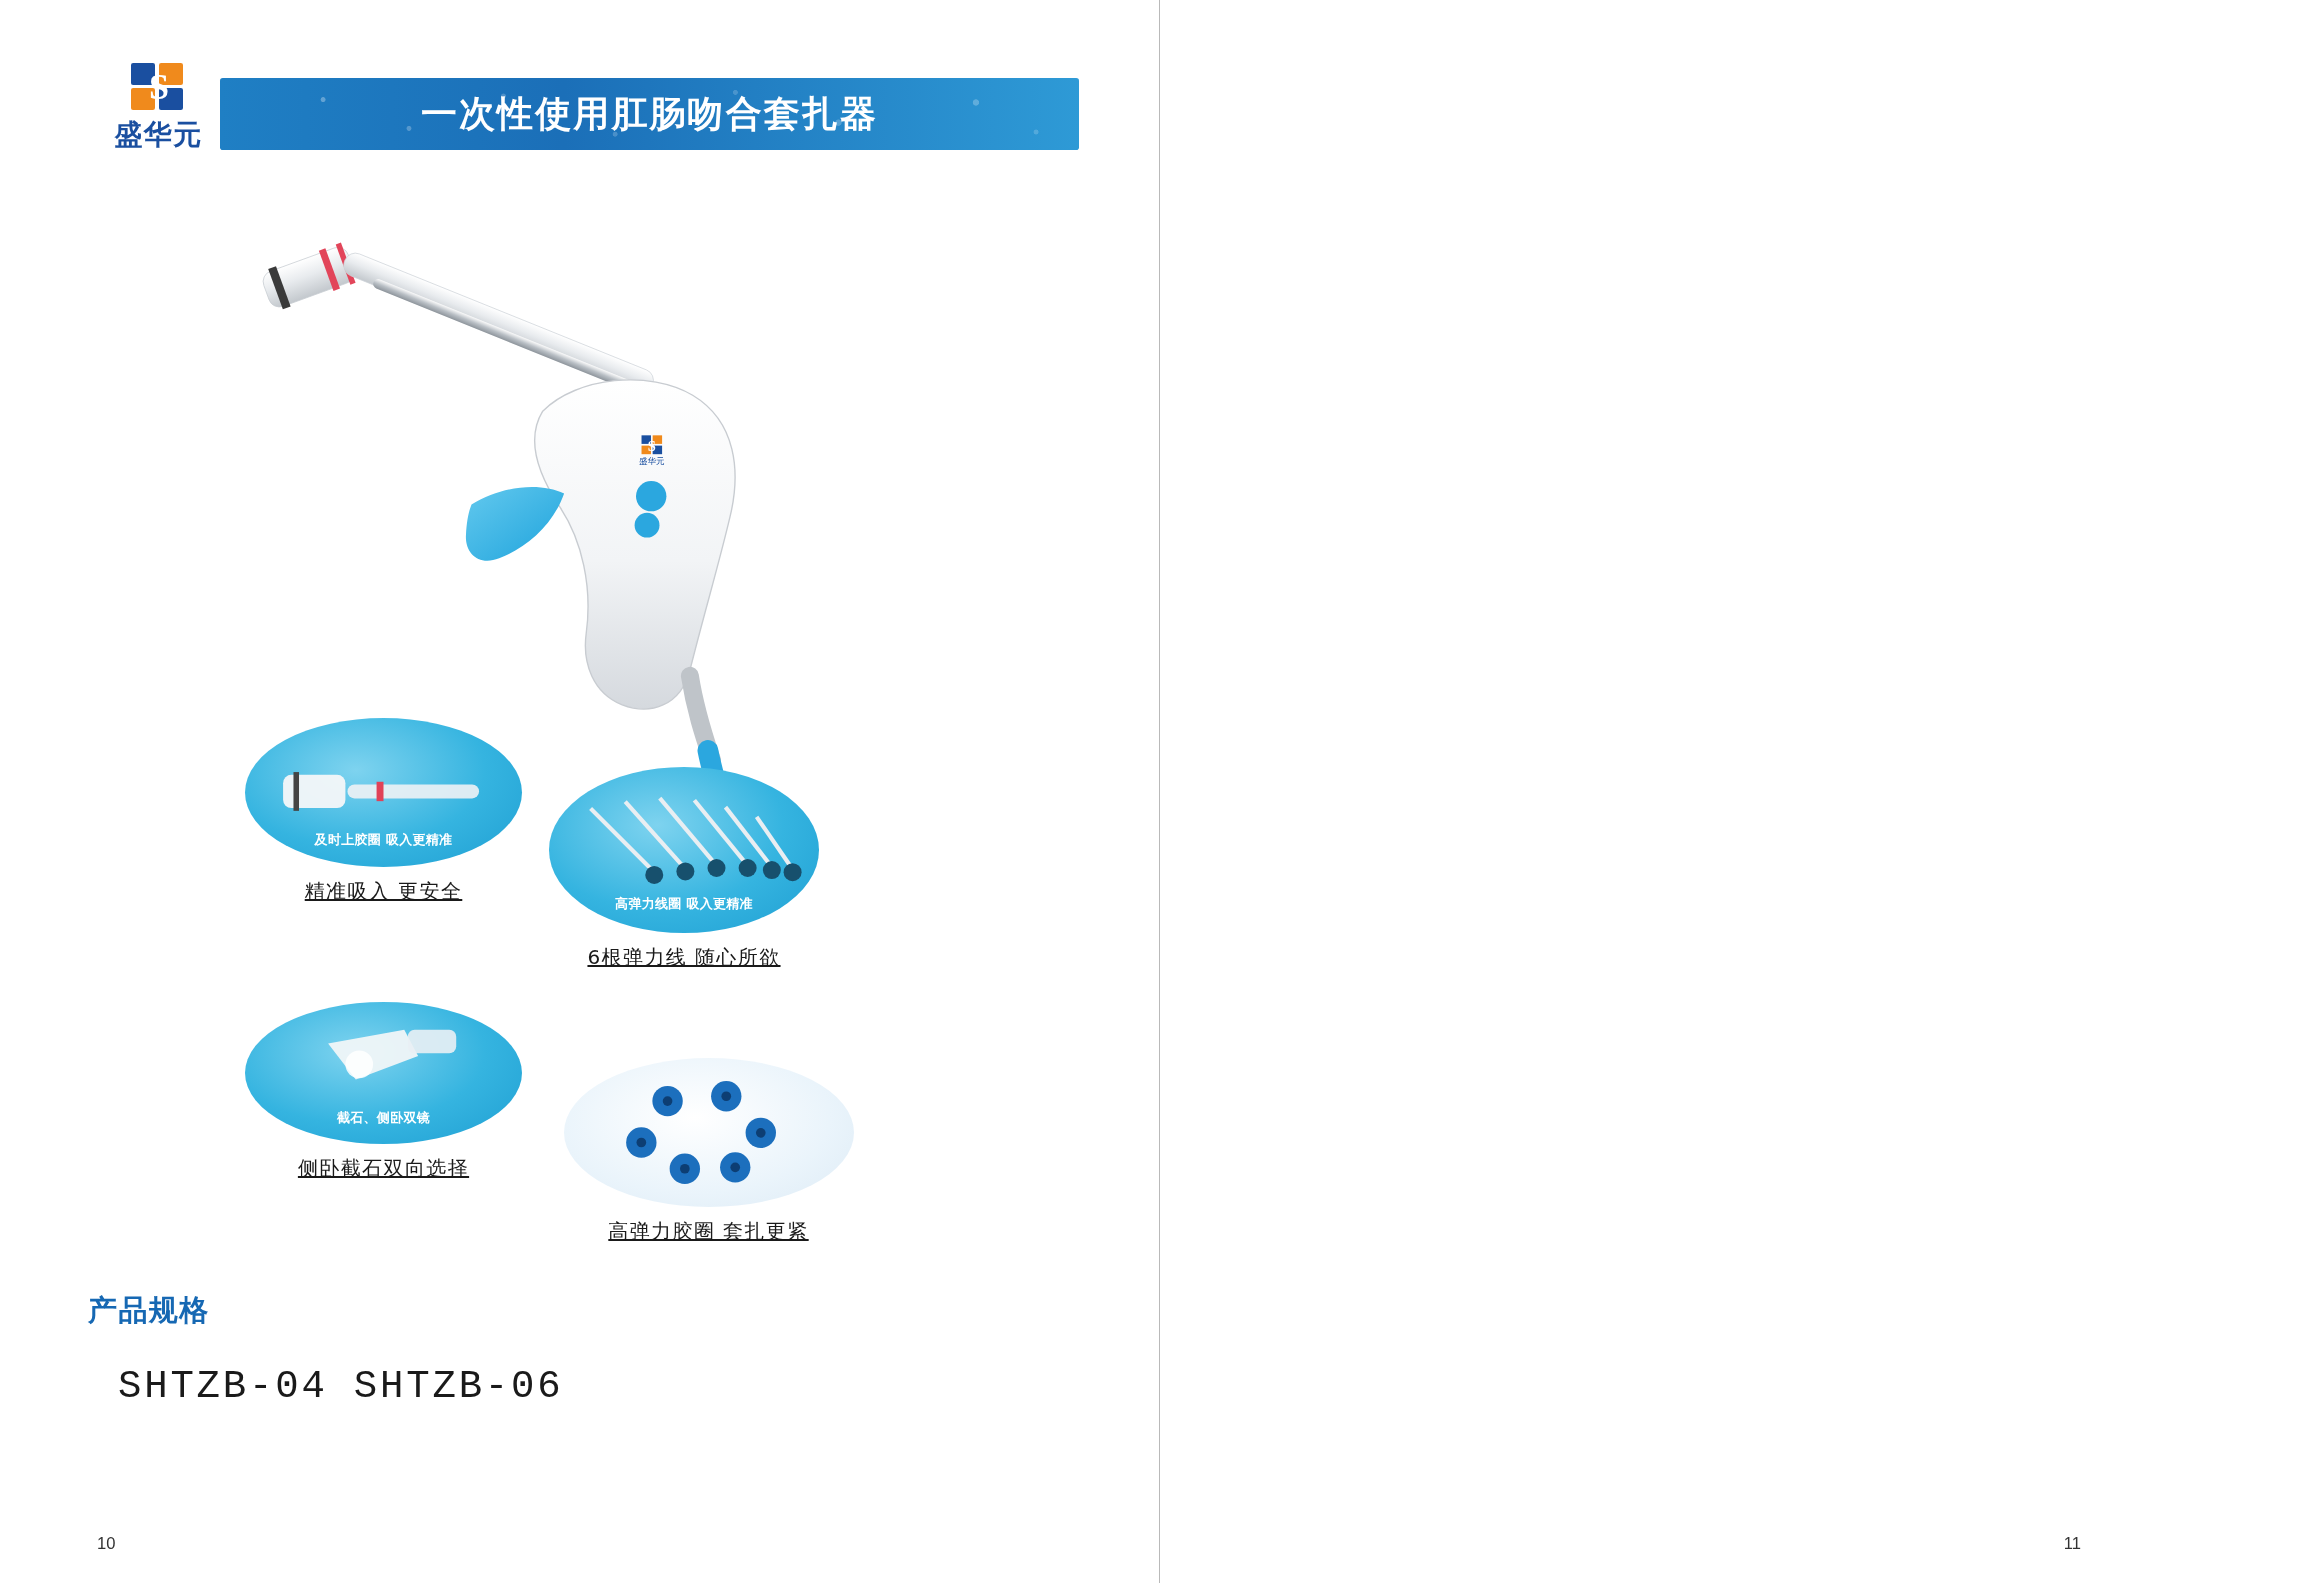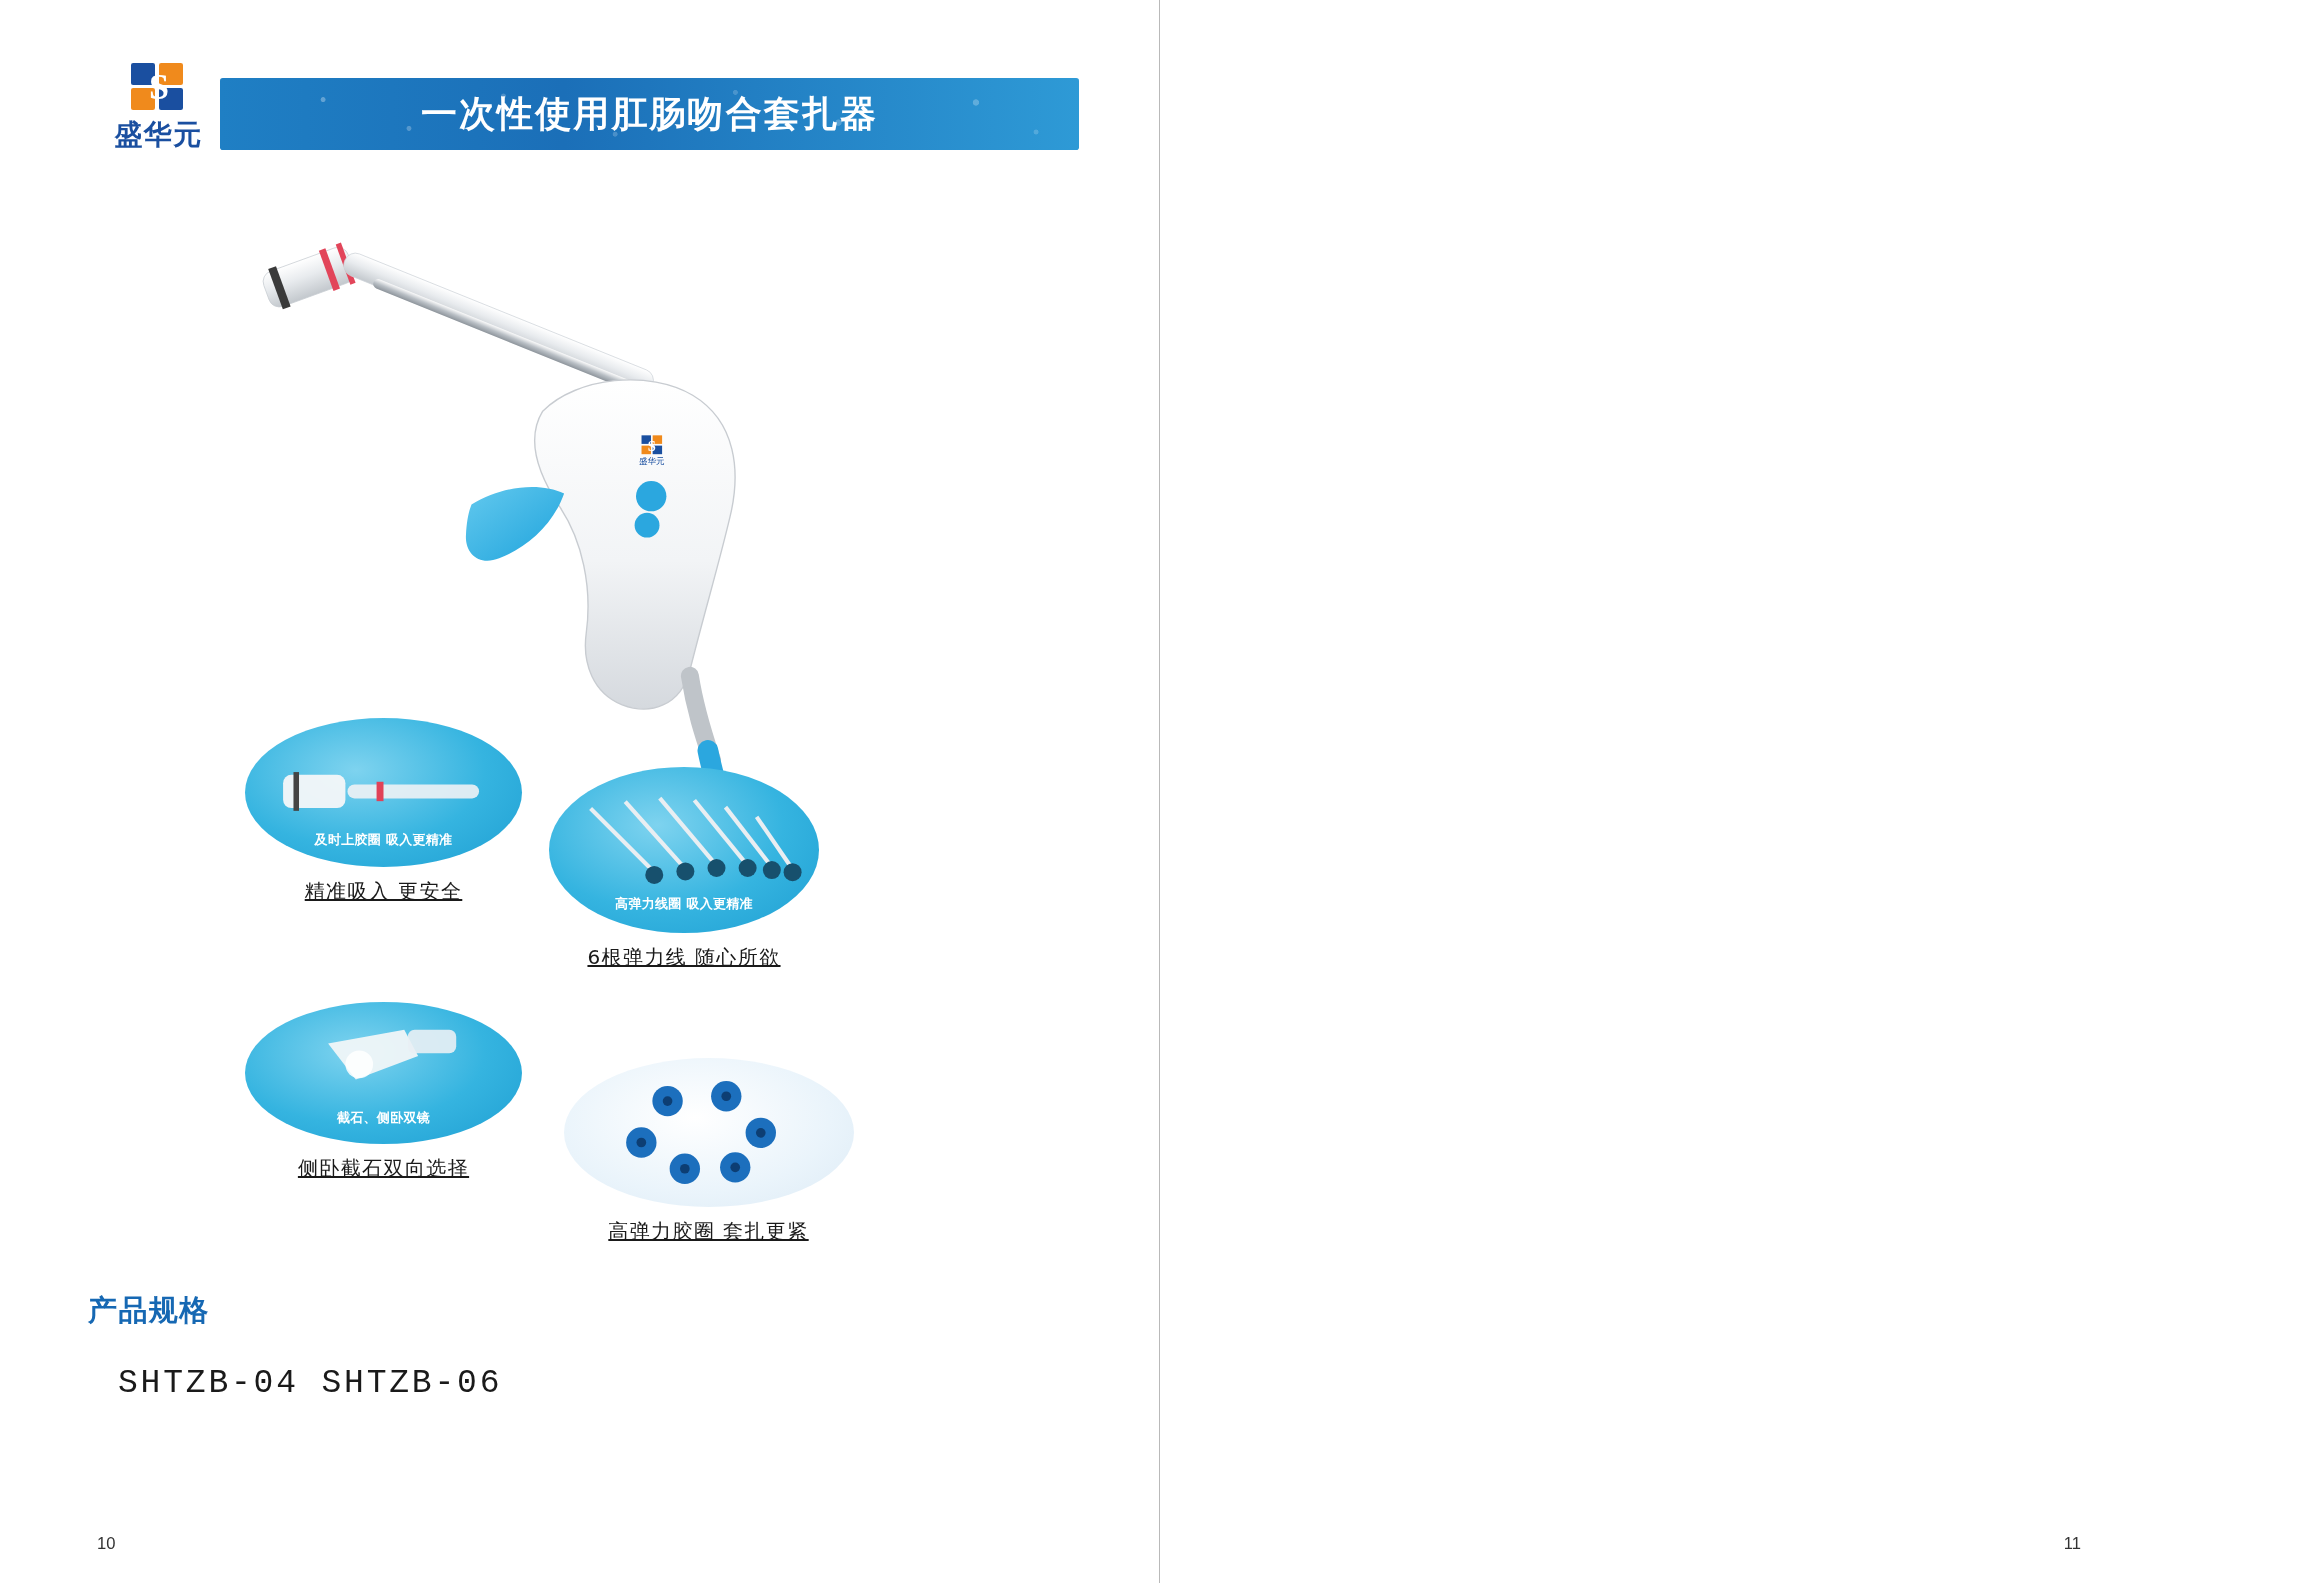--- a/index.html
+++ b/index.html
@@ -85,21 +85,21 @@
     text-decoration: underline;
   }
 
   .spec-title {
     position: absolute; left: 88px; top: 1291px;
     color: #1668b3; font-size: 29px; font-weight: bold; letter-spacing: 1.4px;
     font-family: "DejaVu Sans", sans-serif;
   }
   .spec-value {
     position: absolute; left: 118px; top: 1365px;
-    color: #1a1a1a; font-size: 33px; letter-spacing: 2.8px;
+    color: #1a1a1a; font-size: 39px; letter-spacing: 2.8px;
     font-family: "Liberation Mono", monospace;
   }
   .folio {
     position: absolute; bottom: 30px; color: #333; font-size: 16.6px;
     font-family: "Liberation Sans", sans-serif;
   }
   .folio-left { left: 97px; }
   .folio-right { right: 97px; }
 </style>
 </head>

